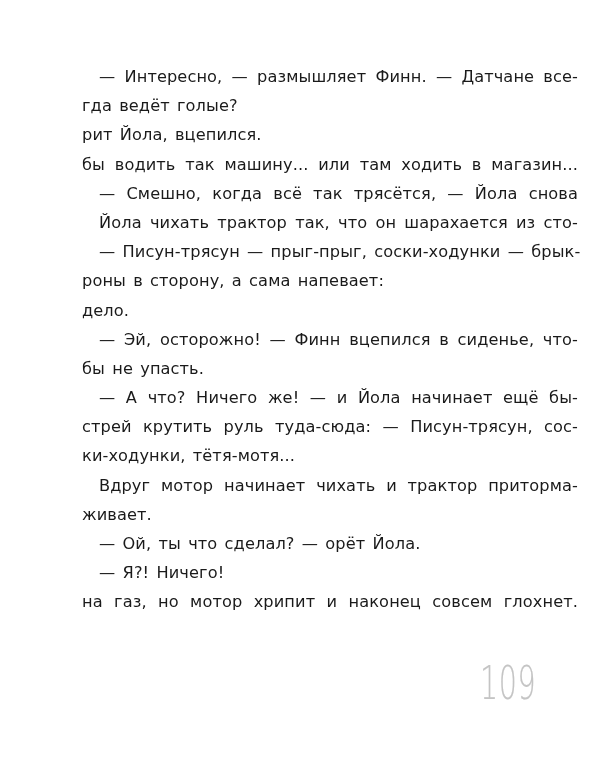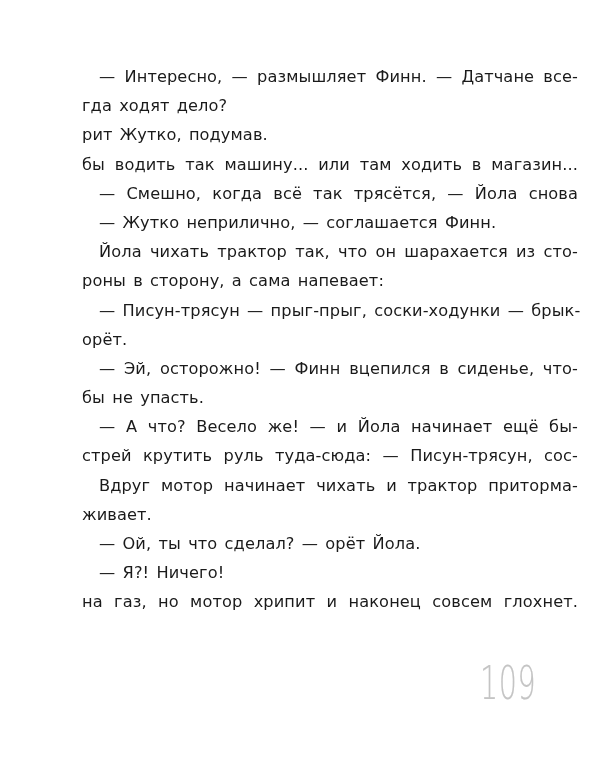--- a/index.html
+++ b/index.html
@@ -57,33 +57,33 @@
       -webkit-text-stroke: 0.2px #c4c4c4;
       line-height: 1;
     }
   </style>
 </head>
 <body>
 
 <div class="page">
   <div class="text-block">
     <div class="line indent justify">— Интересно, — размышляет Финн. — Датчане все-</div>
-    <div class="line">гда ходят дело?</div>
-    <div class="line">рит Жутко, подумав.</div>
+    <div class="line">гда ведёт голые?</div>
+    <div class="line">рит Йола, вцепился.</div>
     <div class="line justify">бы водить так машину... или там ходить в магазин...</div>
     <div class="line indent justify">— Смешно, когда всё так трясётся, — Йола снова</div>
-    <div class="line indent">— Жутко неприлично, — соглашается Финн.</div>
     <div class="line indent justify">Йола чихать трактор так, что он шарахается из сто-</div>
+    <div class="line indent justify">— Писун-трясун — прыг-прыг, соски-ходунки — брык-</div>
     <div class="line">роны в сторону, а сама напевает:</div>
-    <div class="line indent justify">— Писун-трясун — прыг-прыг, соски-ходунки — брык-</div>
-    <div class="line">орёт.</div>
+    <div class="line">дело.</div>
     <div class="line indent justify">— Эй, осторожно! — Финн вцепился в сиденье, что-</div>
     <div class="line">бы не упасть.</div>
-    <div class="line indent justify">— А что? Весело же! — и Йола начинает ещё бы-</div>
+    <div class="line indent justify">— А что? Ничего же! — и Йола начинает ещё бы-</div>
     <div class="line justify">стрей крутить руль туда-сюда: — Писун-трясун, сос-</div>
+    <div class="line">ки-ходунки, тётя-мотя...</div>
     <div class="line indent justify">Вдруг мотор начинает чихать и трактор приторма-</div>
     <div class="line">живает.</div>
     <div class="line indent">— Ой, ты что сделал? — орёт Йола.</div>
     <div class="line indent">— Я?! Ничего!</div>
     <div class="line justify">на газ, но мотор хрипит и наконец совсем глохнет.</div>
   </div>
 
   <div class="page-number">109</div>
 </div>
 

